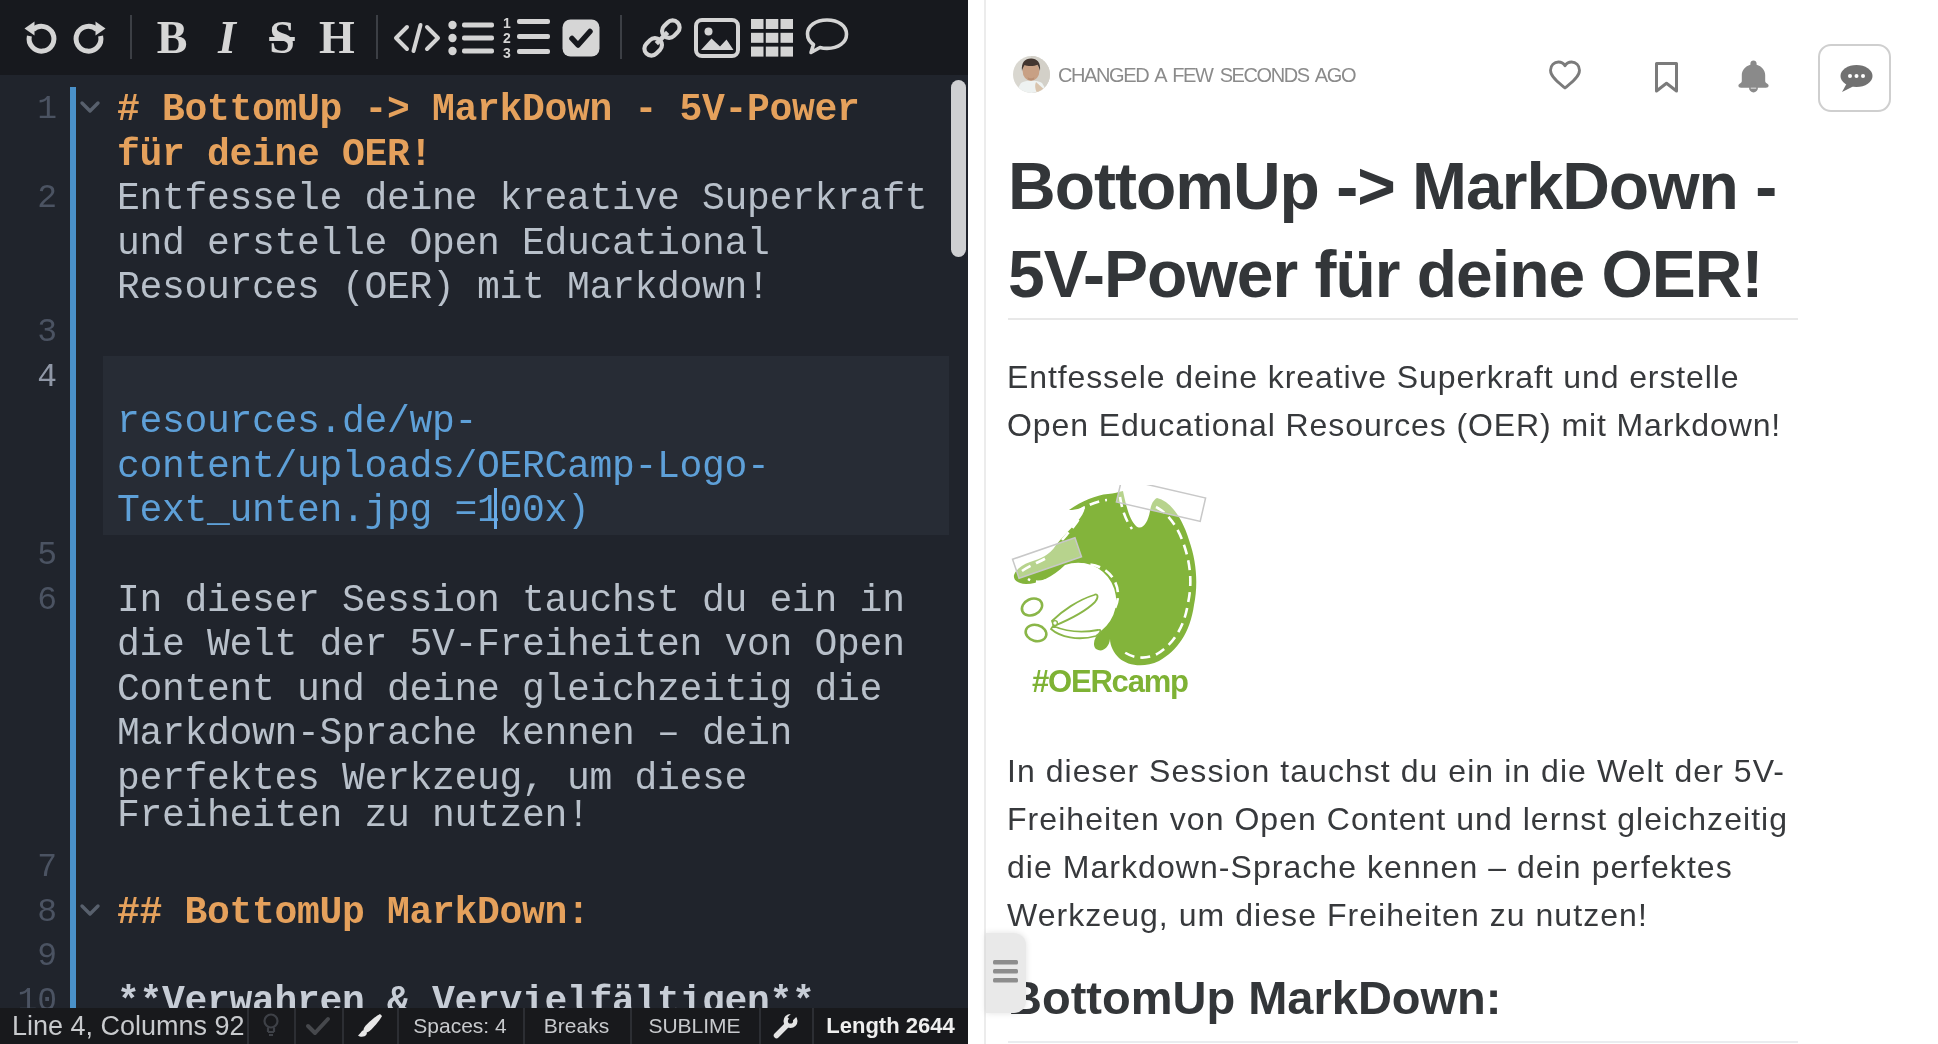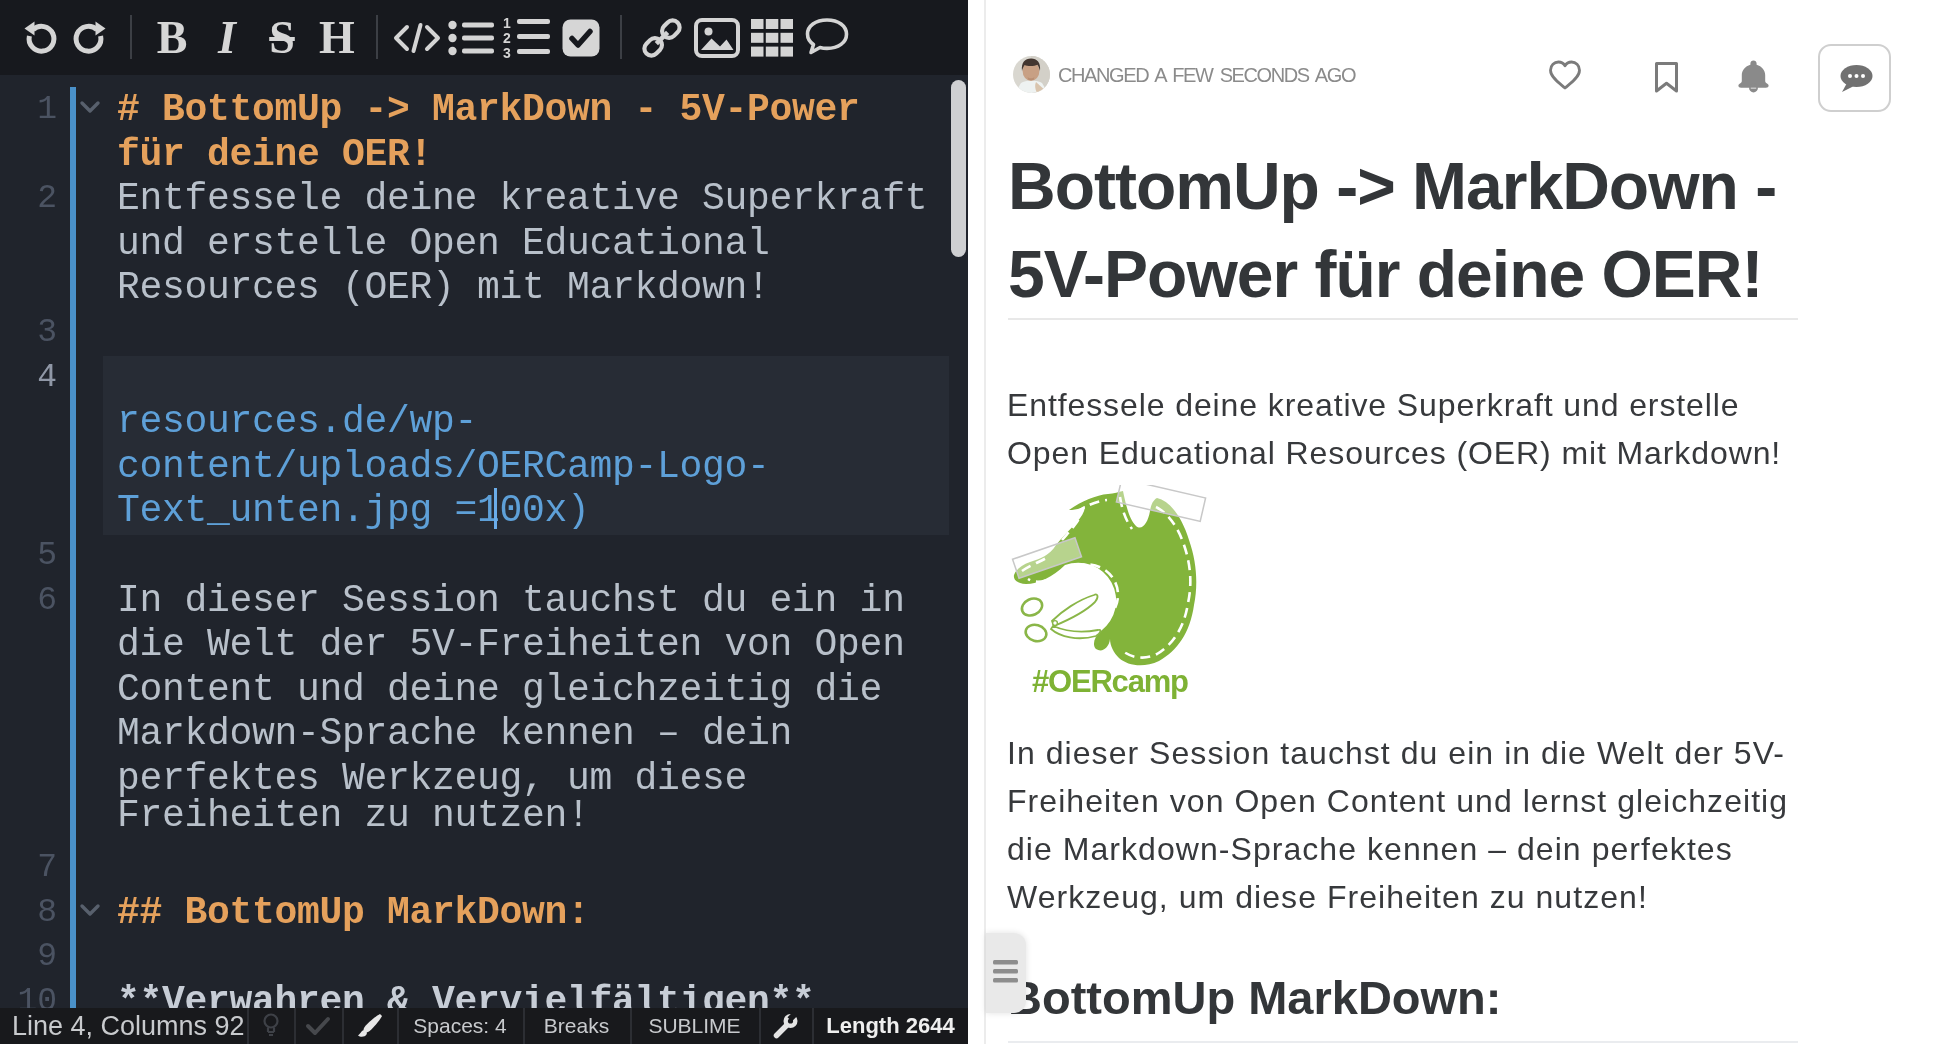--- a/index.html
+++ b/index.html
@@ -273,21 +273,21 @@
       <svg style="position:absolute;left:14px;top:14px;" width="42" height="37" viewBox="0 0 42 37">
         <ellipse cx="22.5" cy="16" rx="16" ry="11" fill="#717171"></ellipse>
         <path d="M13 23 L8 32 L19 26.5 Z" fill="#717171"></path>
         <circle cx="16" cy="16" r="2" fill="#fff"></circle>
           <circle cx="22.5" cy="16" r="2" fill="#fff"></circle>
           <circle cx="29" cy="16" r="2" fill="#fff"></circle>
       </svg>
     </div>
     <div id="h1">BottomUp -&gt; MarkDown -<br>5V-Power für deine OER!</div>
     <div id="hr1"></div>
-    <div class="para" id="p1" style="top:353px;letter-spacing:0.9px;margin-top:28px;">Entfessele deine kreative Superkraft und erstelle<br>Open Educational Resources (OER) mit Markdown!</div>
+    <div class="para" id="p1" style="top:353px;letter-spacing:0.9px;">Entfessele deine kreative Superkraft und erstelle<br>Open Educational Resources (OER) mit Markdown!</div>
     <svg class="abs" style="left:24px;top:485px;" width="200" height="215" viewBox="0 0 200 215">
 
       <path id="flame" fill="#83b43b" d="M113,6
         C116,20 119,34 126,41 C132,46 138,38 140,26
         C141,20 143,15 147,13
         C160,16 172,32 179,55 C187,78 188,100 184,120
         C180,148 167,166 149,176 C134,183 118,181 109,173
         C104,168 100,161 100,154
         C99,163 92,168 86,164 C82,160 84,152 91,146
         A 38 38 0 0 0 55,80
@@ -310,21 +310,21 @@
 
       <g>
         <path d="M42,136 C52,126 68,115 84,110 C88,108 89,112 85,117 C74,128 56,136 44,141 Z" fill="#fff" stroke="#8ab648" stroke-width="1.8"></path>
         <path d="M43,141 C55,146 72,148 88,145 C92,144 91,148 86,151 C68,156 50,152 41,144 Z" fill="#fff" stroke="#8ab648" stroke-width="1.8"></path>
         <ellipse cx="22" cy="122" rx="10.5" ry="8" fill="#fff" stroke="#8ab648" stroke-width="2.6" transform="rotate(-25 22 122)"></ellipse>
         <ellipse cx="26" cy="148" rx="10.5" ry="8" fill="#fff" stroke="#8ab648" stroke-width="2.6" transform="rotate(15 26 148)"></ellipse>
         <circle cx="45" cy="138" r="2.4" fill="#fff" stroke="#8ab648" stroke-width="1.4"></circle>
       </g>
     </svg>
     <div class="abs" style="left:46px;top:664px;font-size:31px;font-weight:bold;letter-spacing:-1.2px;color:#7eb234;will-change:transform;">#OERcamp</div>
-    <div class="para" id="p2" style="top:729px;letter-spacing:1.05px;">In dieser Session tauchst du ein in die Welt der 5V-<br>Freiheiten von Open Content und lernst gleichzeitig<br>die Markdown-Sprache kennen – dein perfektes<br>Werkzeug, um diese Freiheiten zu nutzen!</div>
+    <div class="para" id="p2" style="top:747px;letter-spacing:1.05px;">In dieser Session tauchst du ein in die Welt der 5V-<br>Freiheiten von Open Content und lernst gleichzeitig<br>die Markdown-Sprache kennen – dein perfektes<br>Werkzeug, um diese Freiheiten zu nutzen!</div>
     <div id="h2" class="ptext">BottomUp MarkDown:</div>
     <div id="hr2"></div>
     <div id="tocbtn">
       <svg width="40" height="80" viewBox="0 0 40 80">
         <rect x="7" y="27" width="25" height="4.5" rx="1.5" fill="#8d8d8d"></rect>
         <rect x="7" y="36" width="25" height="4.5" rx="1.5" fill="#8d8d8d"></rect>
         <rect x="7" y="45" width="25" height="4.5" rx="1.5" fill="#8d8d8d"></rect>
       </svg>
     </div>
   </div>

